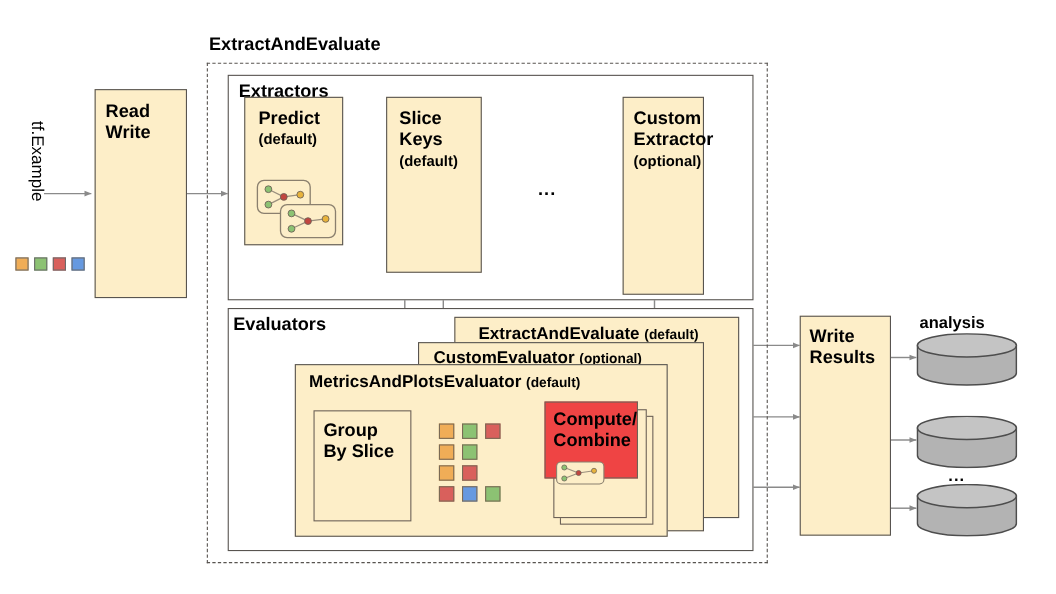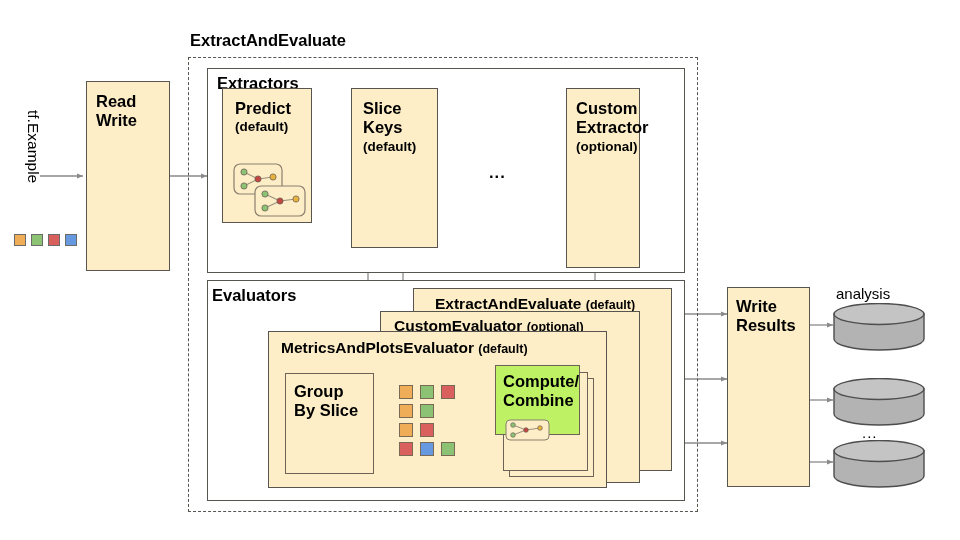--- a/index.html
+++ b/index.html
@@ -28,21 +28,21 @@
     border:1.8px dashed #585450;
   }
   .bold { font-weight:bold; }
 
   
   .grouptitle { font-weight:bold; font-size:16.5px; color:#000;text-align:center; }
   .boxtitle   { font-weight:bold; font-size:16.5px; color:#000; }
   .sublabel   { font-weight:bold; font-size:13.5px; color:#000; }
   .evaltitle  { font-weight:bold; font-size:15.5px; color:#000; white-space:nowrap; }
   .evaltitle .opt { font-size:12.5px; font-weight:bold; }
-  .plain { font-size:15px; color:#000; font-weight:normal; }
+  .plain { font-size:15px; color:#000; font-weight:bold; }
 
   
   #tfexample {
     transform: rotate(90deg);
     transform-origin: left top;
     white-space:nowrap;
     font-size:15.5px;
     color:#000;
   }
 
@@ -227,21 +227,21 @@
       <span class="sq" style="left:0px;  top:38px; background:#f0ad57"></span>
       <span class="sq" style="left:21px; top:38px; background:#d9605c"></span>
 
       <span class="sq" style="left:0px;  top:57px; background:#d9605c"></span>
       <span class="sq" style="left:21px; top:57px; background:#6699e0"></span>
       <span class="sq" style="left:42px; top:57px; background:#8cc273"></span>
     </div>
 
     <div class="abs" style="left:240px; top:46px; width:85px; height:99px; background:#fdeec8; border:1.4px solid #6d6257;"></div>
     <div class="abs" style="left:234px; top:40px; width:85px; height:99px; background:#fdeec8; border:1.4px solid #6d6257;"></div>
-    <div class="abs" style="left:226px; top:33px; width:85px; height:70px; background:#bef264; border:1.4px solid #6d6257;">
+    <div class="abs" style="left:226px; top:33px; width:85px; height:70px; background:#ef4444; border:1.4px solid #6d6257;">
       <div class="abs boxtitle" style="left:7px; top:6px;">
         <div><span>Compute/</span></div>
         <div><span>Combine</span></div>
       </div>
       <svg class="abs" style="left:9px; top:53px;" width="45" height="22" viewBox="0 0 45 22">
         <rect x="1" y="1" width="43" height="20" rx="4" fill="#fdeec8" stroke="#8a7f6e" stroke-width="1"></rect>
         <line x1="8" y1="6" x2="21" y2="11" stroke="#9a8f7e" stroke-width="1"></line>
         <line x1="8" y1="16" x2="21" y2="11" stroke="#9a8f7e" stroke-width="1"></line>
         <line x1="21" y1="11" x2="35" y2="9" stroke="#9a8f7e" stroke-width="1"></line>
         <circle cx="8" cy="6" r="2.3" fill="#8cc273" stroke="#6d6257" stroke-width="0.7"></circle>

